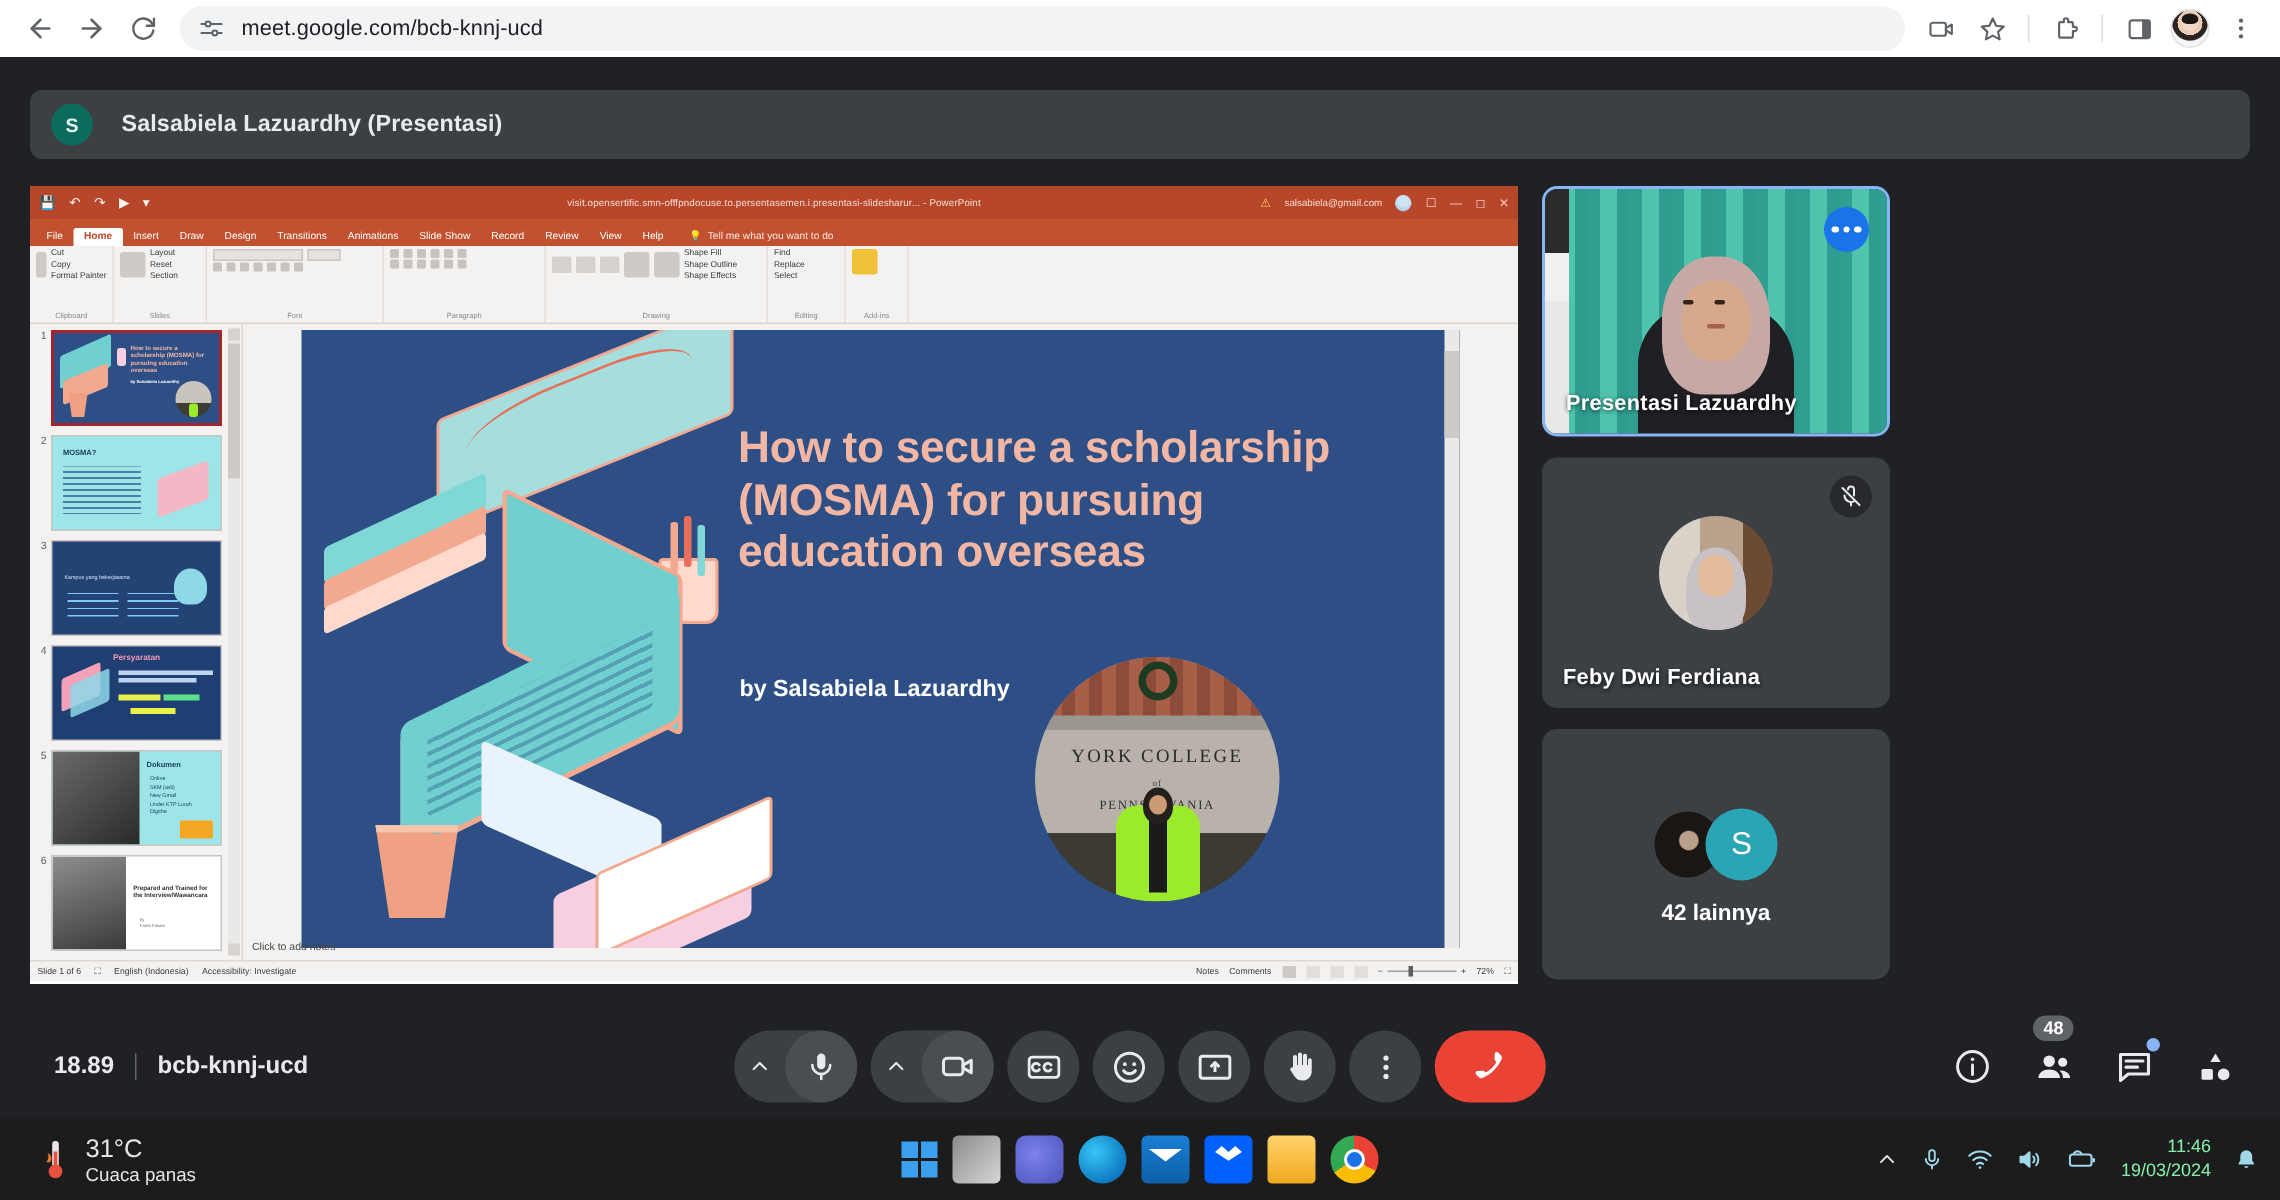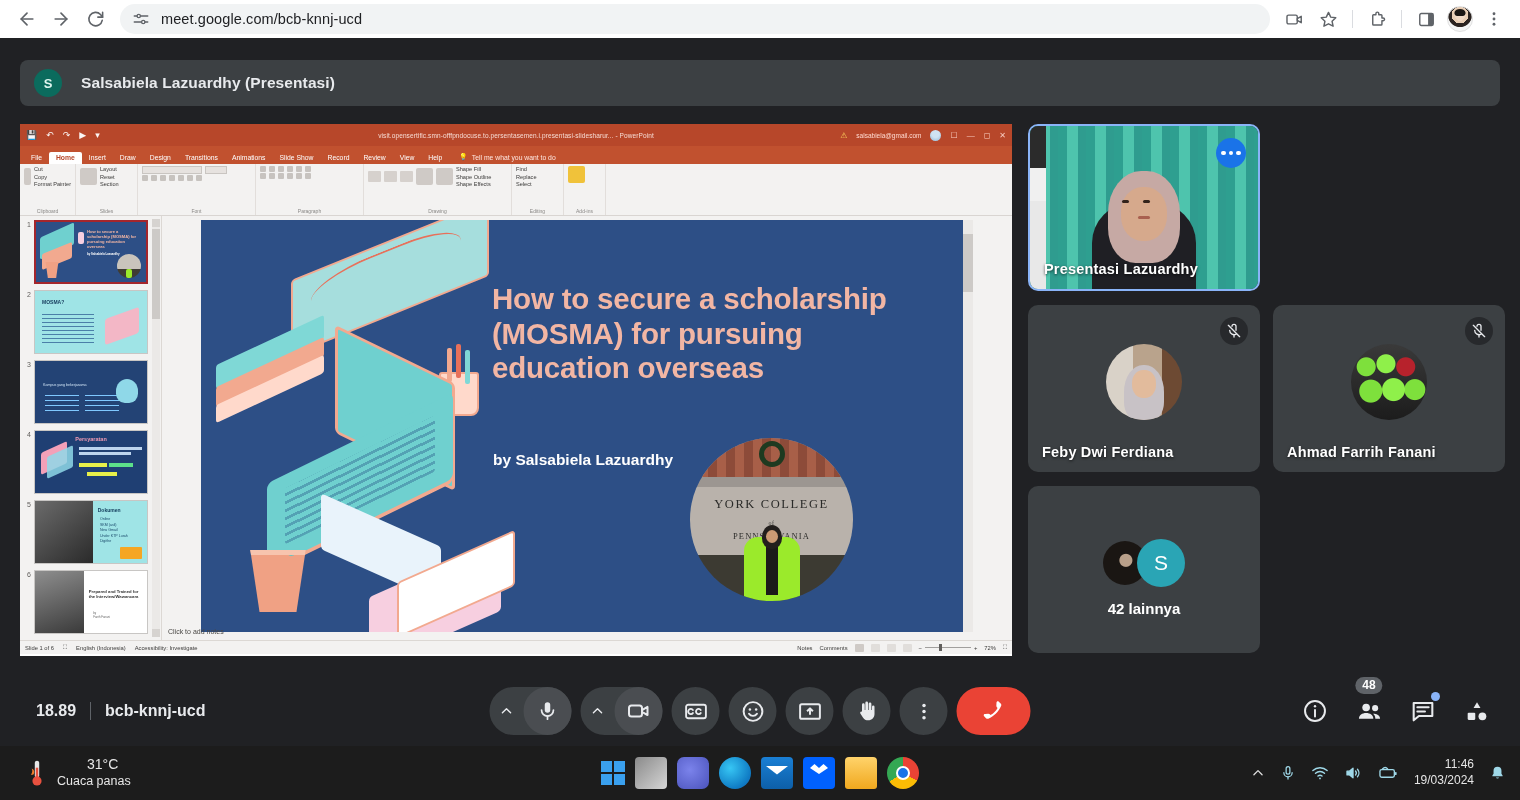--- a/index.html
+++ b/index.html
@@ -451,21 +451,21 @@
 
   
   .taskbar {
     position: absolute; left: 0; bottom: 0; width: 1520px; height: 54px;
     background: #1c1c1c; display: flex; align-items: center;
   }
   .tb-weather {
     position: absolute; left: 26px; display: flex; align-items: center; gap: 9px;
     color: #e6e6e6;
   }
-  .tb-weather .t1 { font-size: 14px; line-height: 1.25; margin-left: 30px; }
+  .tb-weather .t1 { font-size: 17px; line-height: 1.25; }
   .tb-weather .t2 { font-size: 12.5px; line-height: 1.25; }
   .tb-center {
     position: absolute; left: 50%; transform: translateX(-50%);
     display: flex; align-items: center; gap: 10px;
   }
   .win-logo { width: 24px; height: 24px; display: grid; grid-template-columns: 1fr 1fr; grid-gap: 2.5px; }
   .win-logo i { background: #3aa0ee; display: block; }
   .tb-search {
     width: 238px; height: 32px; border-radius: 17px; background: #2d2d2d;
     display: flex; align-items: center; padding: 0 12px; gap: 9px;
@@ -474,21 +474,21 @@
   .tb-search .frog {
     position:absolute; right: 8px; top: 4px; width: 26px; height: 22px;
     background: radial-gradient(ellipse at 50% 60%, #8fc83c 0 55%, #6fa72e 56% 100%);
     border-radius: 50% 50% 45% 45%;
   }
   .tb-ico { width: 32px; height: 32px; border-radius: 5px; flex: none; }
   .tb-right {
     position: absolute; right: 14px; display: flex; align-items: center; gap: 15px;
     color: #cfe3ef;
   }
-  .tb-clock { text-align: right; color: #e5e5e5; font-size: 12px; line-height: 1.3; }
+  .tb-clock { text-align: right; color: #86efac; font-size: 12px; line-height: 1.3; }
   svg { display: block; }
 </style>
 </head>
 <body>
 
 <div class="chrome-bar">
   <div class="nav-btn">
     <svg width="20" height="20" viewBox="0 0 24 24" fill="none" stroke="currentColor" stroke-width="2" stroke-linecap="round" stroke-linejoin="round">
         <line x1="19" y1="12" x2="5" y2="12"></line>
         <polyline points="12 19 5 12 12 5"></polyline>
@@ -866,32 +866,20 @@
         <svg width="16" height="16" viewBox="0 0 24 24" fill="none" stroke="#e8eaed" stroke-width="2" stroke-linecap="round">
             <path d="M9 5a3 3 0 0 1 6 0v6"></path>
             <path d="M5.5 11a6.5 6.5 0 0 0 10 5.5"></path>
             <line x1="12" y1="18" x2="12" y2="21"></line>
             <line x1="3.5" y1="3.5" x2="20.5" y2="20.5"></line>
           </svg>
       </div>
       <div class="tile-name">Feby Dwi Ferdiana</div>
     </div>
 
-    <div class="tile c1 r1">
-      <div class="tile-avatar avatar-crowd"></div>
-      <div class="mic-off">
-        <svg width="16" height="16" viewBox="0 0 24 24" fill="none" stroke="#e8eaed" stroke-width="2" stroke-linecap="round">
-            <path d="M9 5a3 3 0 0 1 6 0v6"></path>
-            <path d="M5.5 11a6.5 6.5 0 0 0 10 5.5"></path>
-            <line x1="12" y1="18" x2="12" y2="21"></line>
-            <line x1="3.5" y1="3.5" x2="20.5" y2="20.5"></line>
-          </svg>
-      </div>
-      <div class="tile-name">Ahmad Farrih Fanani</div>
-    </div>
 
     <div class="tile c0 r2">
       <div class="more-stack">
         <div class="ms-a"></div>
         <div class="ms-b">S</div>
       </div>
       <div class="more-label">42 lainnya</div>
     </div>
 
   </div>

